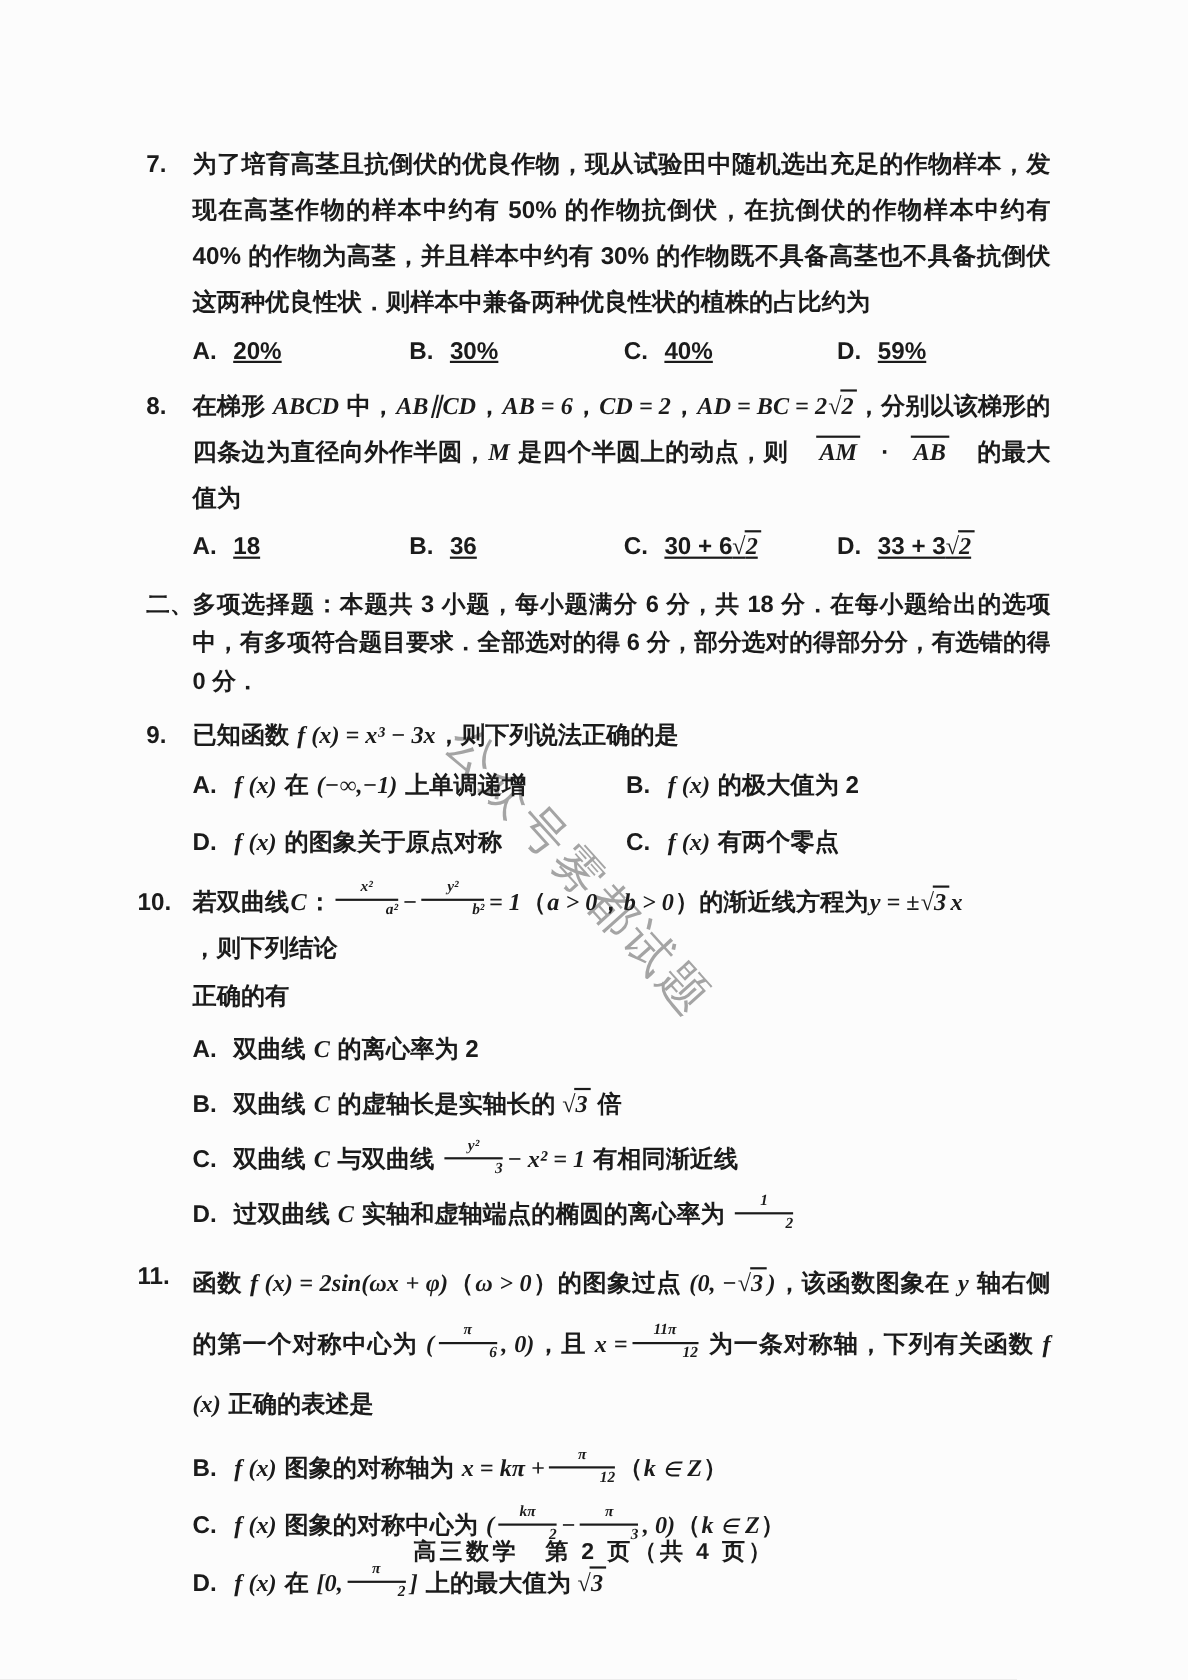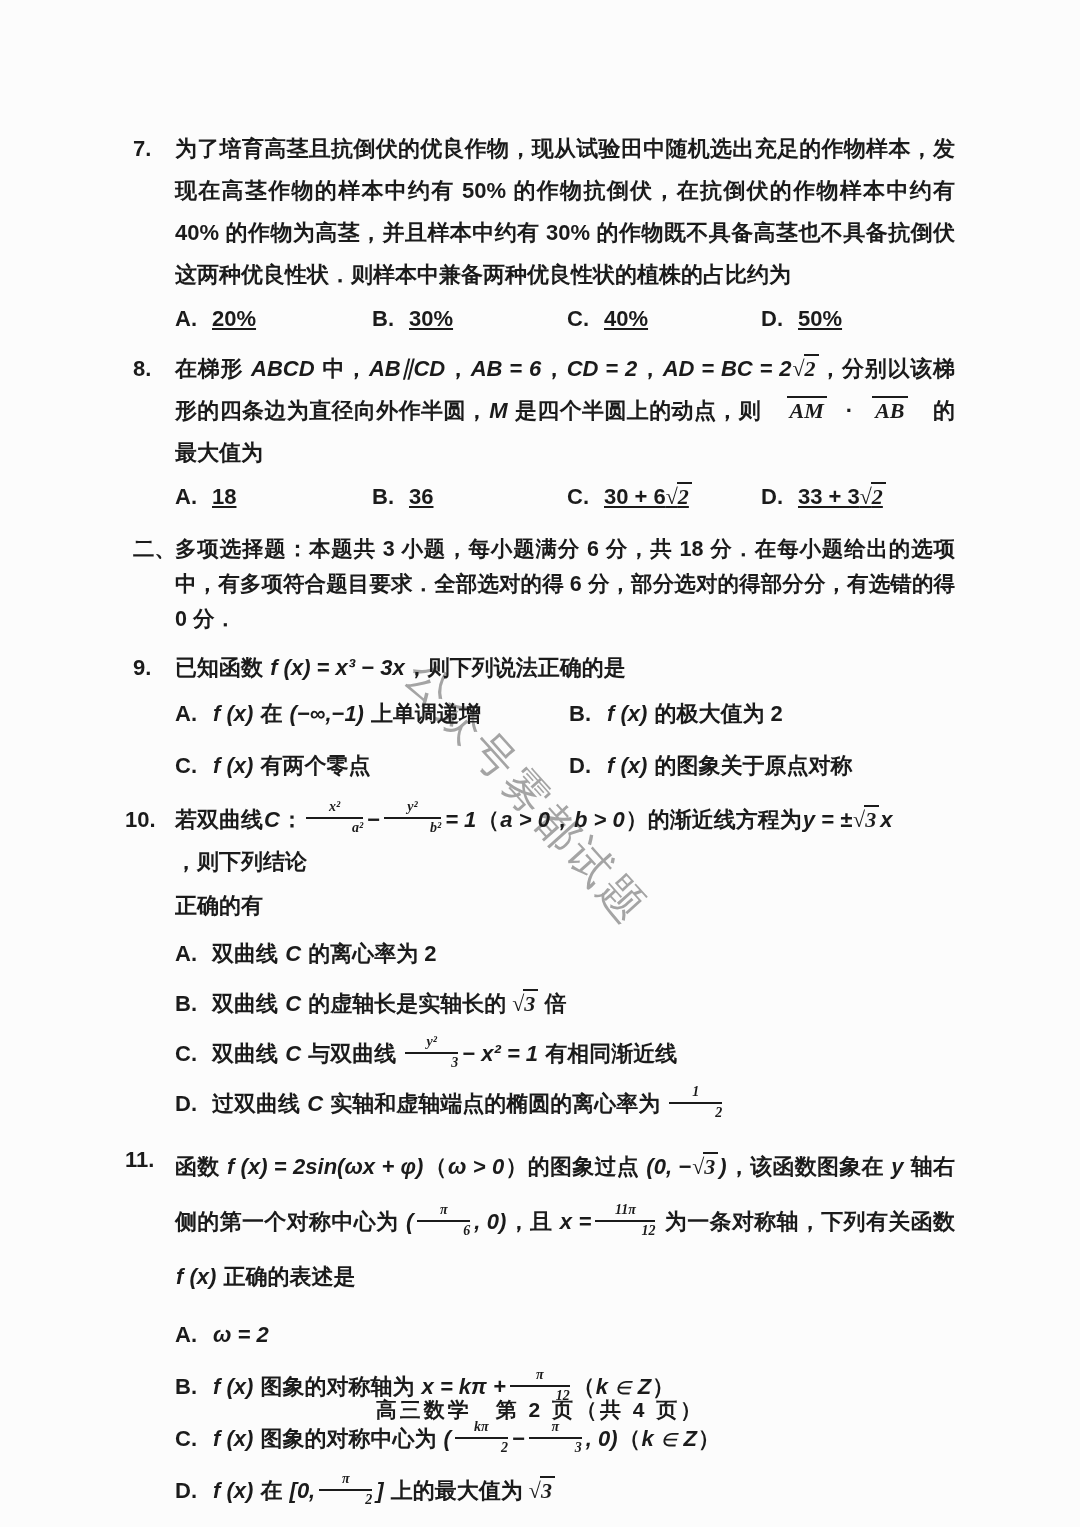--- a/index.html
+++ b/index.html
@@ -22,21 +22,21 @@
   .q-num.wide{left:-8px;}
   
   .opt-row{display:grid;grid-template-columns:197px 195px 194px 1fr;margin-top:2px;text-align:left;text-decoration:underline;}
   .opt-grid2{display:grid;grid-template-columns:394px 1fr;margin-top:4px;text-align:left;row-gap:10px;}
   .opt{white-space:nowrap;}
   .opt-label{display:inline-block;margin-right:15px;}
   .opt-line{margin-top:8px;text-align:left;}
   
   .section-head{position:relative;padding-left:42px;font-weight:700;font-size:21.5px;line-height:35px;margin-top:14px;text-align:justify;}
   
-  .seg-math{font-family:Liberation Sans, sans-serif;font-style:italic;padding:0 1px;}
+  .seg-math{font-family:Liberation Serif, serif;font-style:italic;padding:0 1px;}
   .seg-text{}
   .seg-frac{display:inline-block;vertical-align:middle;text-align:center;
     font-family:"Liberation Serif","DejaVu Serif",serif;font-style:italic;
     font-size:14px;line-height:1.2;margin:0 3px;position:relative;top:-2px;}
   .frac-num{display:block;border-bottom:2px solid currentColor;padding:0 4px 1px;}
   .frac-den{display:block;padding-top:1px;margin-left:46px;}
   .seg-sqrt{font-family:"Liberation Serif","DejaVu Serif",serif;white-space:nowrap;}
   .sqrt-sign{font-style:normal;margin-right:-1px;}
   .sqrt-rad{border-top:2px solid currentColor;padding:0 3px 0 1px;font-style:italic;}
   .seg-vec{font-family:"Liberation Serif","DejaVu Serif",serif;font-style:italic;
@@ -75,21 +75,21 @@
 
   <div class="content">
 
     <div class="q q7">
       <span class="q-num">7.</span>
       <span class="stem">为了培育高茎且抗倒伏的优良作物，现从试验田中随机选出充足的作物样本，发现在高茎作物的样本中约有 50% 的作物抗倒伏，在抗倒伏的作物样本中约有 40% 的作物为高茎，并且样本中约有 30% 的作物既不具备高茎也不具备抗倒伏这两种优良性状．则样本中兼备两种优良性状的植株的占比约为</span>
       <div class="opt-row">
         <span class="opt"><span class="opt-label">A.</span><span class="opt-body"><span class="seg-text">20%</span></span></span>
         <span class="opt"><span class="opt-label">B.</span><span class="opt-body"><span class="seg-text">30%</span></span></span>
         <span class="opt"><span class="opt-label">C.</span><span class="opt-body"><span class="seg-text">40%</span></span></span>
-        <span class="opt"><span class="opt-label">D.</span><span class="opt-body"><span class="seg-text">50%</span></span></span>
+        <span class="opt"><span class="opt-label">D.</span><span class="opt-body"><span class="seg-text">59%</span></span></span>
       </div>
     </div>
 
     <div class="q q8">
       <span class="q-num">8.</span>
       <span class="stem"><span class="seg-text">在梯形 </span><span class="seg-math">ABCD</span><span class="seg-text"> 中，</span><span class="seg-math">AB∥CD</span><span class="seg-text">，</span><span class="seg-math">AB = 6</span><span class="seg-text">，</span><span class="seg-math">CD = 2</span><span class="seg-text">，</span><span class="seg-math">AD = BC = 2</span><span class="seg-sqrt"><span class="sqrt-sign">√</span><span class="sqrt-rad">2</span></span><span class="seg-text">，分别以该梯形的四条边为直径向外作半圆，</span><span class="seg-math">M</span><span class="seg-text"> 是四个半圆上的动点，则 </span><span class="seg-vec">AM</span><span class="seg-text">·</span><span class="seg-vec">AB</span><span class="seg-text"> 的最大值为</span></span>
       <div class="opt-row">
         <span class="opt"><span class="opt-label">A.</span><span class="opt-body"><span class="seg-text">18</span></span></span>
         <span class="opt"><span class="opt-label">B.</span><span class="opt-body"><span class="seg-text">36</span></span></span>
         <span class="opt"><span class="opt-label">C.</span><span class="opt-body"><span class="seg-text">30 + 6</span><span class="seg-sqrt"><span class="sqrt-sign">√</span><span class="sqrt-rad">2</span></span></span></span>
@@ -101,22 +101,22 @@
       <span class="q-num">二、</span>
       <span>多项选择题：本题共 3 小题，每小题满分 6 分，共 18 分．在每小题给出的选项中，有多项符合题目要求．全部选对的得 6 分，部分选对的得部分分，有选错的得 0 分．</span>
     </div>
 
     <div class="q q9">
       <span class="q-num">9.</span>
       <span class="stem"><span class="seg-text">已知函数 </span><span class="seg-math">f (x) = x³ − 3x</span><span class="seg-text">，则下列说法正确的是</span></span>
       <div class="opt-grid2">
         <span class="opt"><span class="opt-label">A.</span><span class="opt-body"><span class="seg-math">f (x)</span><span class="seg-text"> 在 </span><span class="seg-math">(−∞,−1)</span><span class="seg-text"> 上单调递增</span></span></span>
         <span class="opt"><span class="opt-label">B.</span><span class="opt-body"><span class="seg-math">f (x)</span><span class="seg-text"> 的极大值为 2</span></span></span>
+        <span class="opt"><span class="opt-label">D.</span><span class="opt-body"><span class="seg-math">f (x)</span><span class="seg-text"> 的图象关于原点对称</span></span></span>
         <span class="opt"><span class="opt-label">C.</span><span class="opt-body"><span class="seg-math">f (x)</span><span class="seg-text"> 有两个零点</span></span></span>
-        <span class="opt"><span class="opt-label">D.</span><span class="opt-body"><span class="seg-math">f (x)</span><span class="seg-text"> 的图象关于原点对称</span></span></span>
       </div>
     </div>
 
     <div class="q q10">
       <span class="q-num wide">10.</span>
       <div class="stem-line">
           <span class="seg-text">若双曲线 </span>
           <span class="seg-math">C</span>
           <span class="seg-text">：</span>
           <span class="seg-frac">
@@ -142,21 +142,20 @@
       <div class="cont-line">正确的有</div>
       <div class="opt-line first"><span class="opt-label">A.</span><span class="opt-body"><span class="seg-text">双曲线 </span><span class="seg-math">C</span><span class="seg-text"> 的离心率为 2</span></span></div>
       <div class="opt-line"><span class="opt-label">B.</span><span class="opt-body"><span class="seg-text">双曲线 </span><span class="seg-math">C</span><span class="seg-text"> 的虚轴长是实轴长的 </span><span class="seg-sqrt"><span class="sqrt-sign">√</span><span class="sqrt-rad">3</span></span><span class="seg-text"> 倍</span></span></div>
       <div class="opt-line fr"><span class="opt-label">C.</span><span class="opt-body"><span class="seg-text">双曲线 </span><span class="seg-math">C</span><span class="seg-text"> 与双曲线 </span><span class="seg-frac"><span class="frac-num">y²</span><span class="frac-den">3</span></span><span class="seg-math">− x² = 1</span><span class="seg-text"> 有相同渐近线</span></span></div>
       <div class="opt-line fr"><span class="opt-label">D.</span><span class="opt-body"><span class="seg-text">过双曲线 </span><span class="seg-math">C</span><span class="seg-text"> 实轴和虚轴端点的椭圆的离心率为 </span><span class="seg-frac"><span class="frac-num">1</span><span class="frac-den">2</span></span></span></div>
     </div>
 
     <div class="q q11">
       <span class="q-num wide">11.</span>
       <span class="stem"><span class="seg-text">函数 </span><span class="seg-math">f (x) = 2sin(ωx + φ)</span><span class="seg-text">（</span><span class="seg-math">ω &gt; 0</span><span class="seg-text">）的图象过点 </span><span class="seg-math">(0, −</span><span class="seg-sqrt"><span class="sqrt-sign">√</span><span class="sqrt-rad">3</span></span><span class="seg-math">)</span><span class="seg-text">，该函数图象在 </span><span class="seg-math">y</span><span class="seg-text"> 轴右侧的第一个对称中心为 </span><span class="seg-math">(</span><span class="seg-frac"><span class="frac-num">π</span><span class="frac-den">6</span></span><span class="seg-math">, 0)</span><span class="seg-text">，且 </span><span class="seg-math">x =</span><span class="seg-frac"><span class="frac-num">11π</span><span class="frac-den">12</span></span><span class="seg-text"> 为一条对称轴，下列有关函数 </span><span class="seg-math">f (x)</span><span class="seg-text"> 正确的表述是</span></span>
-      <div class="opt-line"><span class="opt-label">A.</span><span class="opt-body"><span class="seg-math">ω = 2</span></span></div>
       <div class="opt-line"><span class="opt-label">B.</span><span class="opt-body"><span class="seg-math">f (x)</span><span class="seg-text"> 图象的对称轴为 </span><span class="seg-math">x = kπ +</span><span class="seg-frac"><span class="frac-num">π</span><span class="frac-den">12</span></span><span class="seg-text">（</span><span class="seg-math">k ∈ Z</span><span class="seg-text">）</span></span></div>
       <div class="opt-line"><span class="opt-label">C.</span><span class="opt-body"><span class="seg-math">f (x)</span><span class="seg-text"> 图象的对称中心为 </span><span class="seg-math">(</span><span class="seg-frac"><span class="frac-num">kπ</span><span class="frac-den">2</span></span><span class="seg-math">−</span><span class="seg-frac"><span class="frac-num">π</span><span class="frac-den">3</span></span><span class="seg-math">, 0)</span><span class="seg-text">（</span><span class="seg-math">k ∈ Z</span><span class="seg-text">）</span></span></div>
       <div class="opt-line"><span class="opt-label">D.</span><span class="opt-body"><span class="seg-math">f (x)</span><span class="seg-text"> 在 </span><span class="seg-math">[0,</span><span class="seg-frac"><span class="frac-num">π</span><span class="frac-den">2</span></span><span class="seg-math">]</span><span class="seg-text"> 上的最大值为 </span><span class="seg-sqrt"><span class="sqrt-sign">√</span><span class="sqrt-rad">3</span></span></span></div>
     </div>
 
   </div>
 
   <div class="footer">高三数学　第 2 页（共 4 页）</div>
 </div>
 

